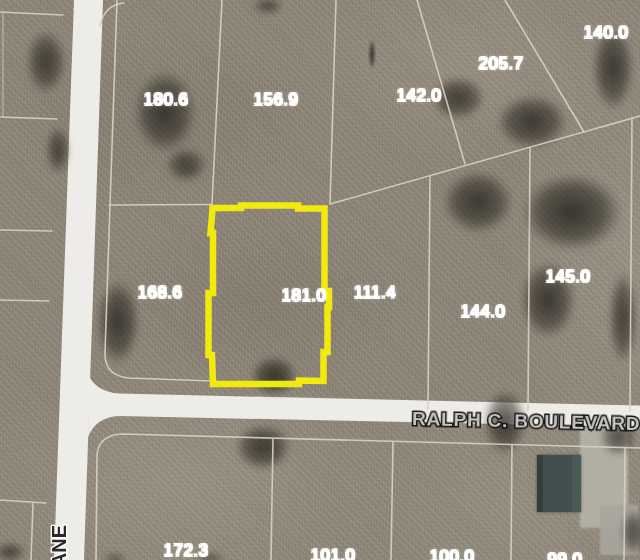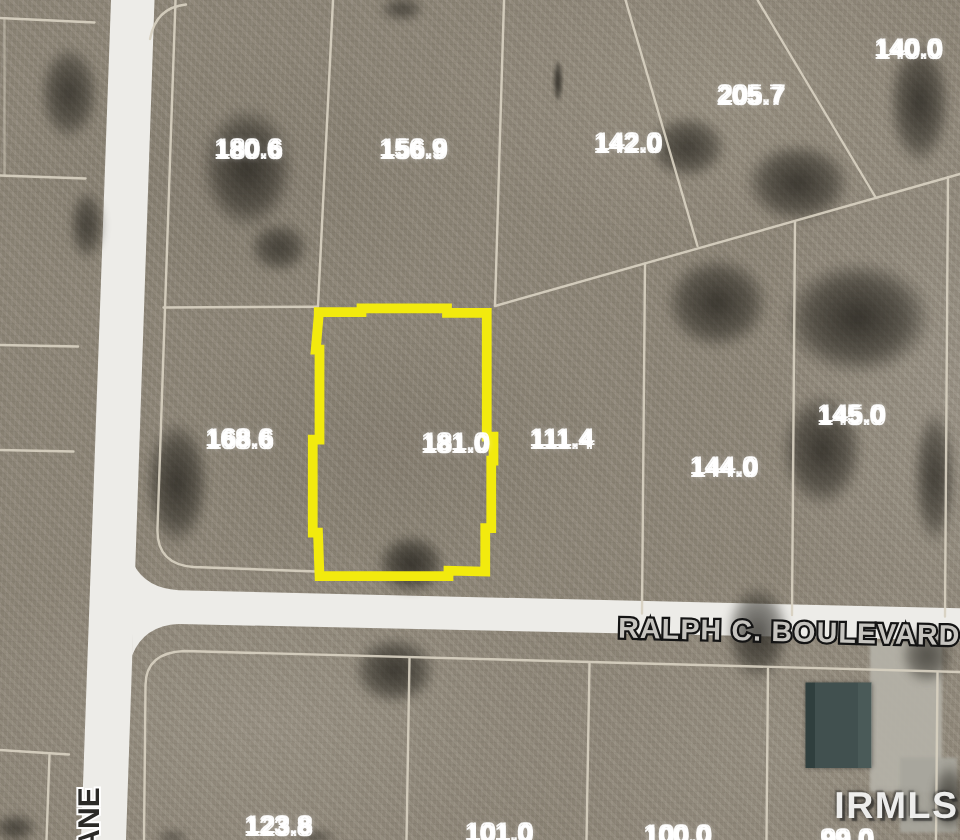--- a/index.html
+++ b/index.html
@@ -129,20 +129,19 @@
       <span class="parcel-label" style="left: 166px; top: 100px;">180.6</span>
       <span class="parcel-label" style="left: 276px; top: 100px;">156.9</span>
       <span class="parcel-label" style="left: 398px; top: 96px; padding-left: 42px;">142.0</span>
       <span class="parcel-label" style="left: 501px; top: 64px;">205.7</span>
       <span class="parcel-label" style="left: 606px; top: 33px;">140.0</span>
       <span class="parcel-label" style="left: 160px; top: 293px;">168.6</span>
       <span class="parcel-label" style="left: 268px; top: 296px; margin-left: 36px;">181.0</span>
       <span class="parcel-label" style="left: 375px; top: 293px;">111.4</span>
       <span class="parcel-label" style="left: 483px; top: 277px; margin-top: 35px;">144.0</span>
       <span class="parcel-label" style="left: 568px; top: 277px;">145.0</span>
-      <span class="parcel-label" style="left: 186px; top: 551px;">123.8</span>
+      <span class="parcel-label" style="left: 186px; top: 551px;">172.3</span>
       <span class="parcel-label" style="left: 333px; top: 556px;">101.0</span>
       <span class="parcel-label" style="left: 452px; top: 557px;">100.0</span>
       <span class="parcel-label" style="left: 565px; top: 560px;">99.0</span>
     </div>
 
-  <span class="watermark">IRMLS</span>
 </div>
 
 </body></html>

